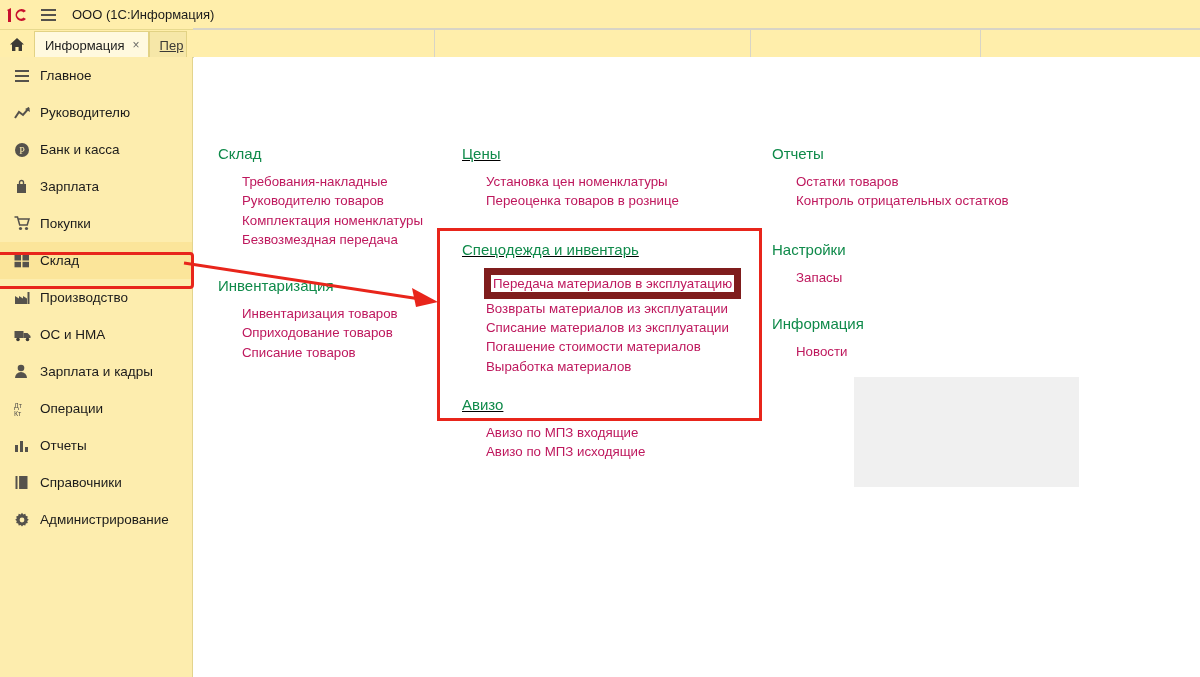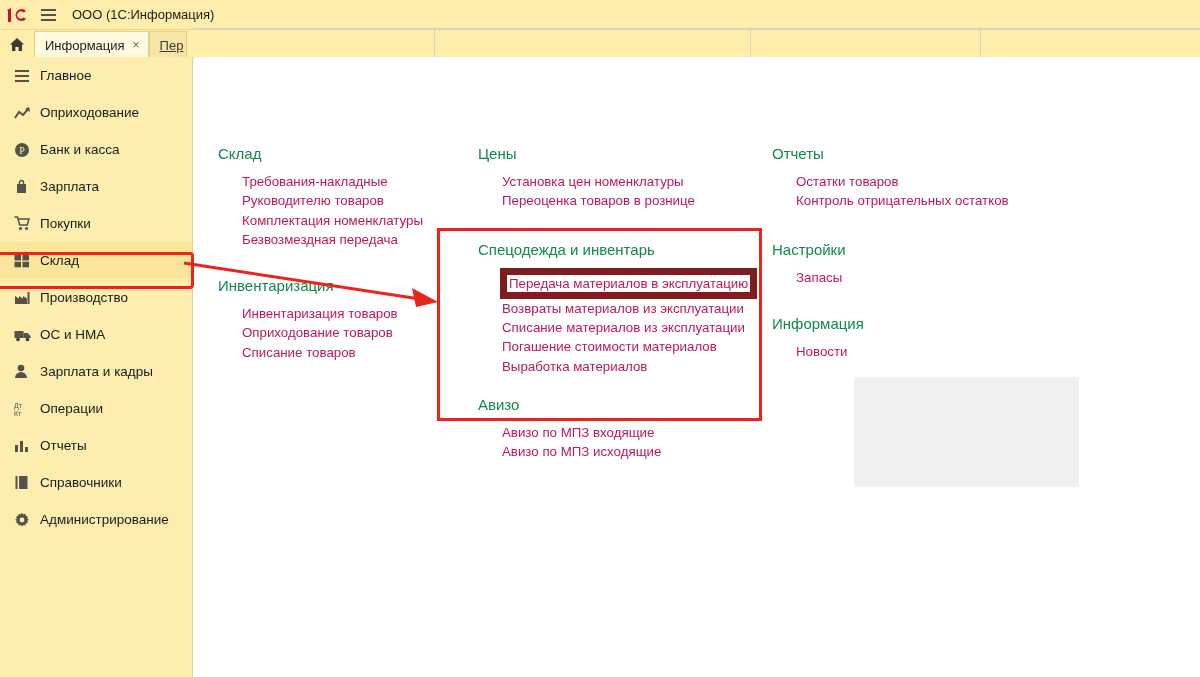--- a/index.html
+++ b/index.html
@@ -208,21 +208,21 @@
       <span class="label">Главное</span>
     </div>
 
     <div class="side-item">
       <span class="ico">
         <svg width="17" height="14" viewBox="0 0 17 14">
           <polyline points="1,12 5,6 9,9 15,2" stroke="#55524c" stroke-width="2" fill="none"></polyline>
           <polygon points="15,1 16,6 11,3" fill="#55524c"></polygon>
         </svg>
       </span>
-      <span class="label">Оприходование</span>
+      <span class="label">Руководителю</span>
     </div>
 
     <div class="side-item">
       <span class="ico">
         <svg width="16" height="16" viewBox="0 0 16 16">
           <circle cx="8" cy="8" r="7" fill="#55524c"></circle>
           <text x="8" y="12" font-size="10" fill="#fdedae" text-anchor="middle" font-family="Liberation Serif, serif">P</text>
         </svg>
       </span>
       <span class="label">Банк и касса</span>
@@ -344,21 +344,21 @@
       <div class="cmd-row"><span class="cmd">Руководителю товаров</span></div>
       <div class="cmd-row"><span class="cmd">Комплектация номенклатуры</span></div>
       <div class="cmd-row"><span class="cmd">Безвозмездная передача</span></div>
 
       <div class="group-title" style="margin-top:28px;">Инвентаризация</div>
       <div class="cmd-row"><span class="cmd">Инвентаризация товаров</span></div>
       <div class="cmd-row"><span class="cmd">Оприходование товаров</span></div>
       <div class="cmd-row"><span class="cmd">Списание товаров</span></div>
     </div>
 
-    <div class="col" style="left:284px; top:88px; width:300px;">
+    <div class="col" style="left:268px; top:88px; width:300px;text-decoration:underline;">
       <div class="group-title">Цены</div>
       <div class="cmd-row"><span class="cmd">Установка цен номенклатуры</span></div>
       <div class="cmd-row"><span class="cmd">Переоценка товаров в рознице</span></div>
 
       <div class="group-title" style="margin-top:30px;">Спецодежда и инвентарь</div>
       <div class="cmd-row"><span class="cmd focused">Передача материалов в эксплуатацию</span></div>
       <div class="cmd-row"><span class="cmd">Возвраты материалов из эксплуатации</span></div>
       <div class="cmd-row"><span class="cmd">Списание материалов из эксплуатации</span></div>
       <div class="cmd-row"><span class="cmd">Погашение стоимости материалов</span></div>
       <div class="cmd-row"><span class="cmd">Выработка материалов</span></div>

